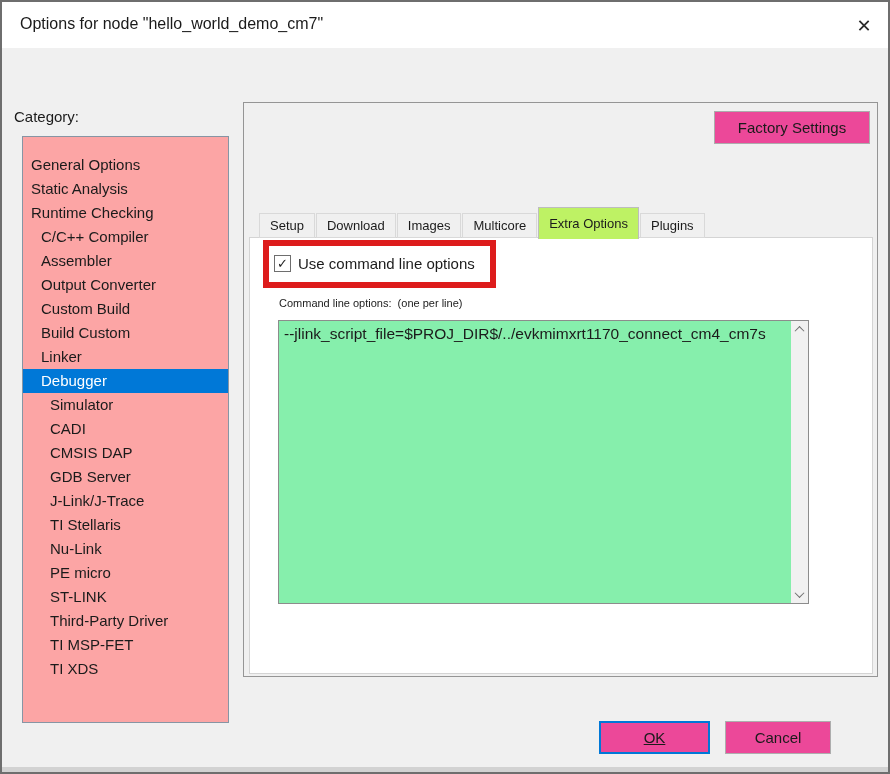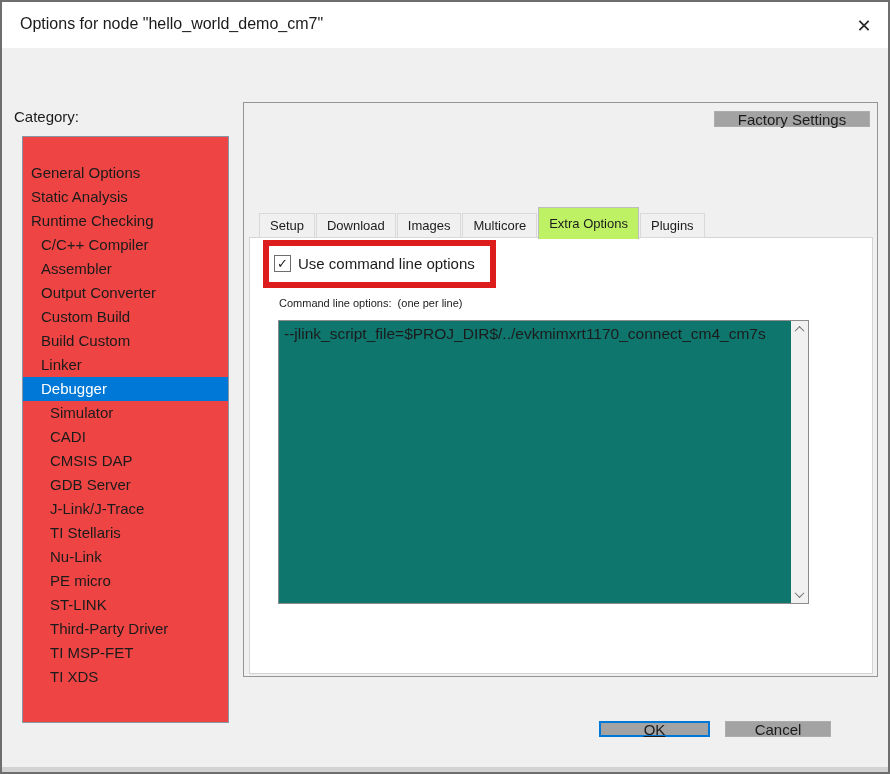--- a/index.html
+++ b/index.html
@@ -9,21 +9,21 @@
     border:2px solid #6e6e6e; overflow:hidden;
   }
   
   .titlebar { position:absolute; left:0; top:0; width:886px; height:46px; background:#ffffff; }
   .title-text { position:absolute; left:18px; top:13px; font-size:16px; color:#1a1a1a; white-space:pre; }
   .close-btn { position:absolute; left:848px; top:10px; width:28px; height:28px;
     display:flex; align-items:center; justify-content:center; font-size:18px; color:#2b2b2b; cursor:default; }
   
   .cat-label { position:absolute; left:12px; top:106px; font-size:15px; color:#1b1b1b; }
   .listbox { position:absolute; left:20px; top:134px; width:207px; height:587px;
-    background:#ef4444; border:1px solid #8795a4; padding-top:24px; overflow:hidden; }
+    background:#fca5a5; border:1px solid #8795a4; padding-top:16px; overflow:hidden; }
   .cat-item { height:24px; line-height:24px; font-size:15px; color:#1b1b1b; white-space:nowrap; }
   .cat-item.ind0 { padding-left:8px; }
   .cat-item.ind1 { padding-left:18px; }
   .cat-item.ind2 { padding-left:27px; }
   .cat-item.selected { background:#0078d7; color:#ffffff; }
   
   .group-frame { position:absolute; left:241px; top:100px; width:635px; height:575px;
     border:1px solid #959595; background:#f0f0f0; }
   .factory-btn { position:absolute; left:712px; top:109px; width:156px; height:32px;
     background:#e3e3e3; border:1px solid #acacac; font-size:15px; color:#1b1b1b;
@@ -40,32 +40,32 @@
   
   .red-box { position:absolute; left:261px; top:238px; width:233px; height:48px;
     border:6px solid #dd1c1c; z-index:6; background:transparent; }
   .checkbox-row { position:absolute; left:272px; top:251px; height:20px; display:flex; align-items:center; z-index:7; }
   .checkbox { width:17px; height:17px; background:#ffffff; border:1px solid #6e6e6e;
     display:flex; align-items:center; justify-content:center; font-size:13px; color:#1f1f1f; }
   .checkbox-label { margin-left:7px; font-size:15px; color:#1b1b1b; white-space:nowrap; }
   
   .cmd-label { position:absolute; left:277px; top:295px; font-size:11px; color:#1b1b1b; white-space:pre; }
   .cmd-box { position:absolute; left:276px; top:318px; width:531px; height:284px;
-    background:#0f766e; border:1px solid #8c8c8c; overflow:hidden; }
+    background:#86efac; border:1px solid #8c8c8c; overflow:hidden; }
   .cmd-text { position:absolute; left:5px; top:4px; right:18px; font-size:15.5px; color:#1b1b1b;
     white-space:pre; overflow:hidden; }
   .scrollbar { position:absolute; right:0; top:0; width:17px; height:282px; background:#f1f1f1; }
   .scroll-btn { position:absolute; left:0; width:17px; height:17px; display:flex; align-items:center; justify-content:center; }
   .scroll-btn.up { top:0; } .scroll-btn.down { bottom:0; }
   .chev { width:7px; height:7px; border-left:1.6px solid #6f6f6f; border-top:1.6px solid #6f6f6f; }
   .chev.up { transform:rotate(45deg) translate(1px,1px); }
   .chev.down { transform:rotate(225deg) translate(1px,1px); }
   
-  .btn { position:absolute; height:16px; font-size:15px; color:#1b1b1b;
-    display:flex; align-items:center; justify-content:center; background:#a3a3a3; }
+  .btn { position:absolute; height:33px; font-size:15px; color:#1b1b1b;
+    display:flex; align-items:center; justify-content:center; background:#ec4899; }
   .ok-btn { left:597px; top:719px; width:111px; border:2px solid #0078d7;text-decoration:underline; }
   .cancel-btn { left:723px; top:719px; width:106px; border:1px solid #adadad;text-align:right; }
   
   .bottom-strip { position:absolute; left:0; bottom:0; width:886px; height:5px; background:#d2d2d2; }
 </style>
 </head>
 <body>
 
 <div class="dialog">
 

